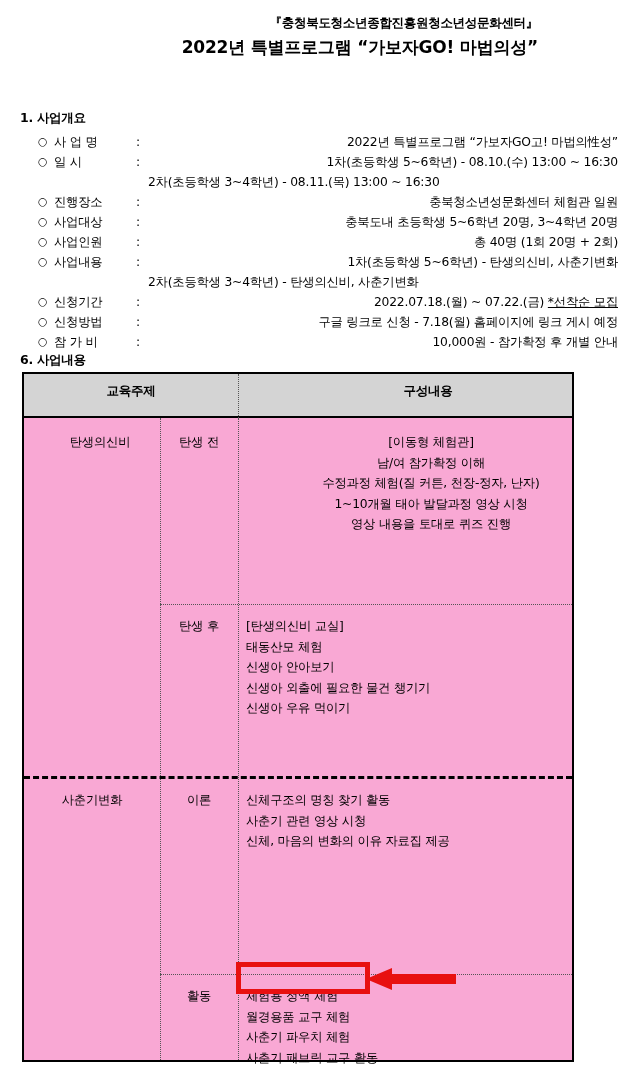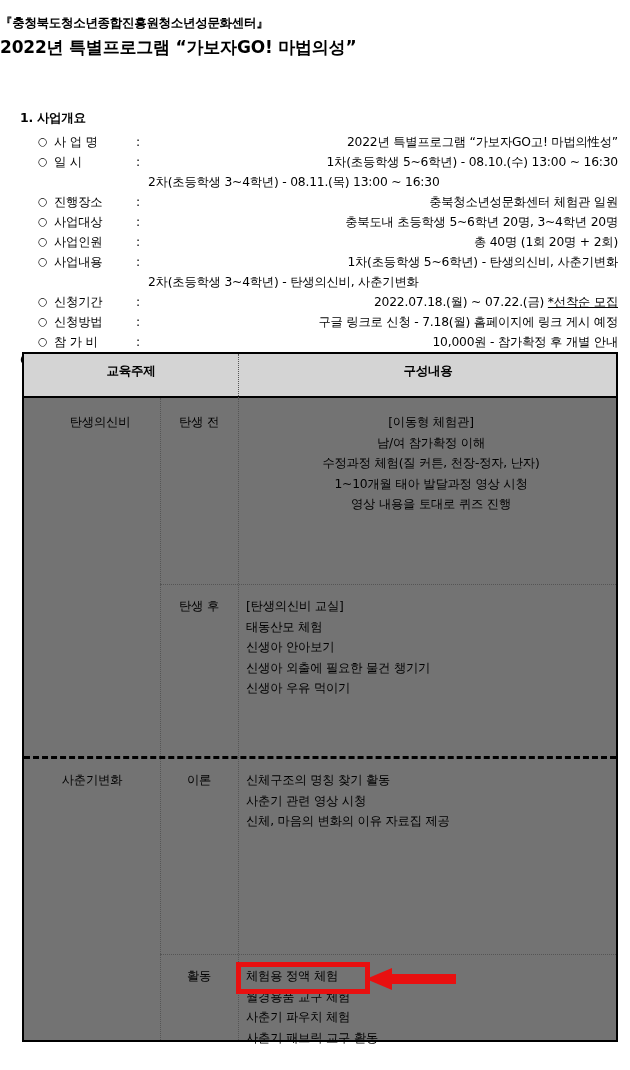--- a/index.html
+++ b/index.html
@@ -15,21 +15,21 @@
     color: #000000;
     overflow: hidden;
   }
 
   
   .title-block {
     position: absolute;
     top: 14px;
     left: 0;
     width: 538px;
-    text-align: left;
+    text-align: right;
   }
   .doc-subtitle {
     font-size: 12.5px;
     font-weight: bold;
     letter-spacing: -0.3px;
     line-height: 18px;
   }
   .doc-title {
     font-size: 17px;
     font-weight: bold;
@@ -87,26 +87,26 @@
   .ov-cont .ov-pad {
     flex: 0 0 110px;
     width: 110px;
   }
   .ul { text-decoration: underline; margin-top: 36px; }
 
   
   .tbl {
     position: absolute;
     left: 22px;
-    top: 352px;
-    width: 596px;
+    top: 372px;
+    width: 552px;
     height: 690px;
     box-sizing: border-box;
     border: 2.5px solid #000;
-    background: #737373;
+    background: #f9a8d4;
   }
   .tbl-head {
     position: relative;
     height: 44px;
     background: #d4d4d4;
     border-bottom: 2px solid #000;
     box-sizing: border-box;
   }
   .th {
     position: absolute;

